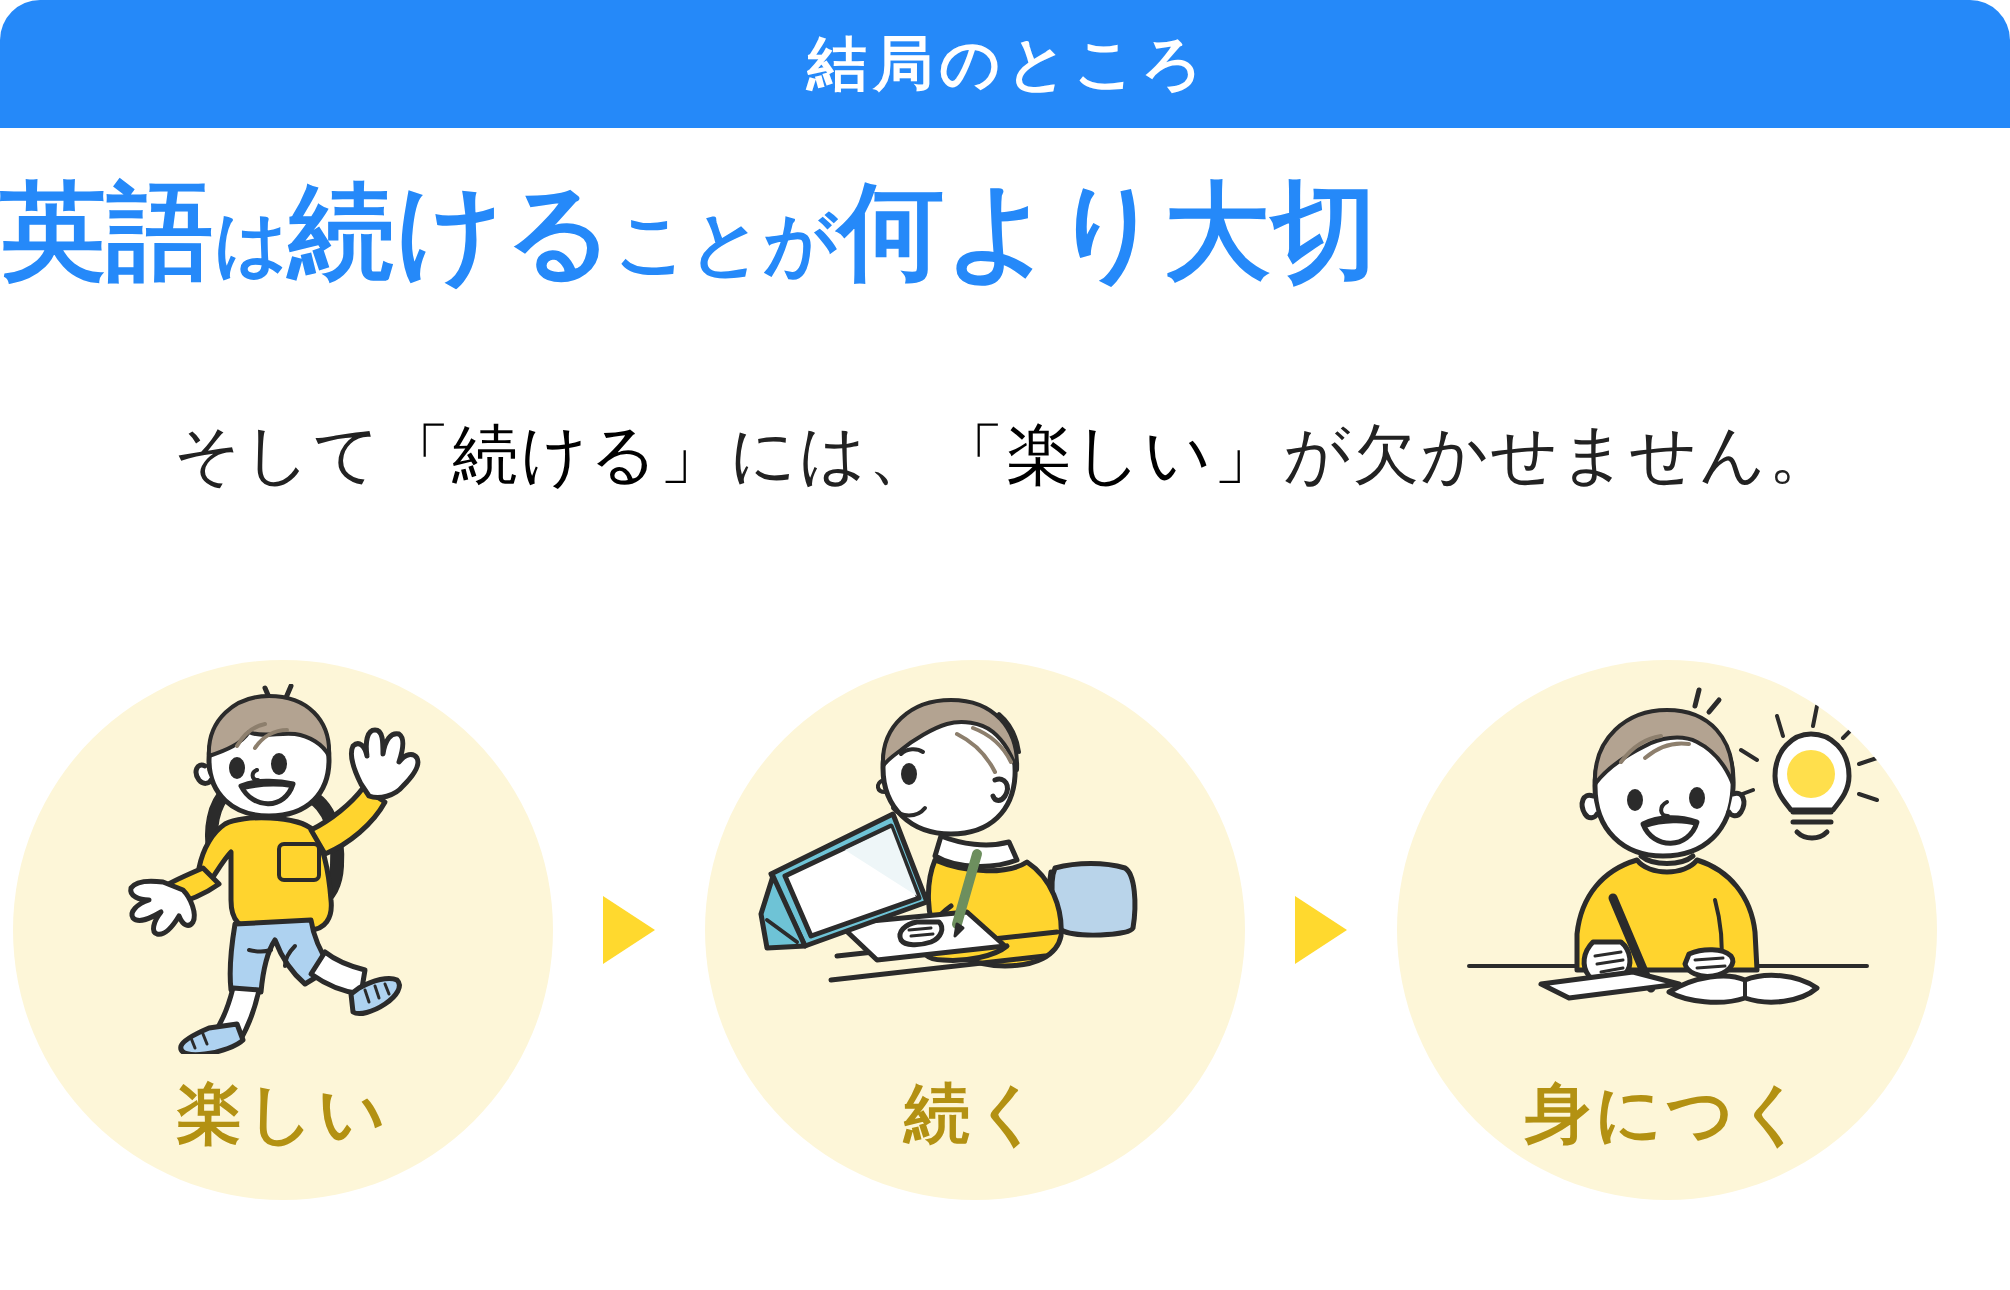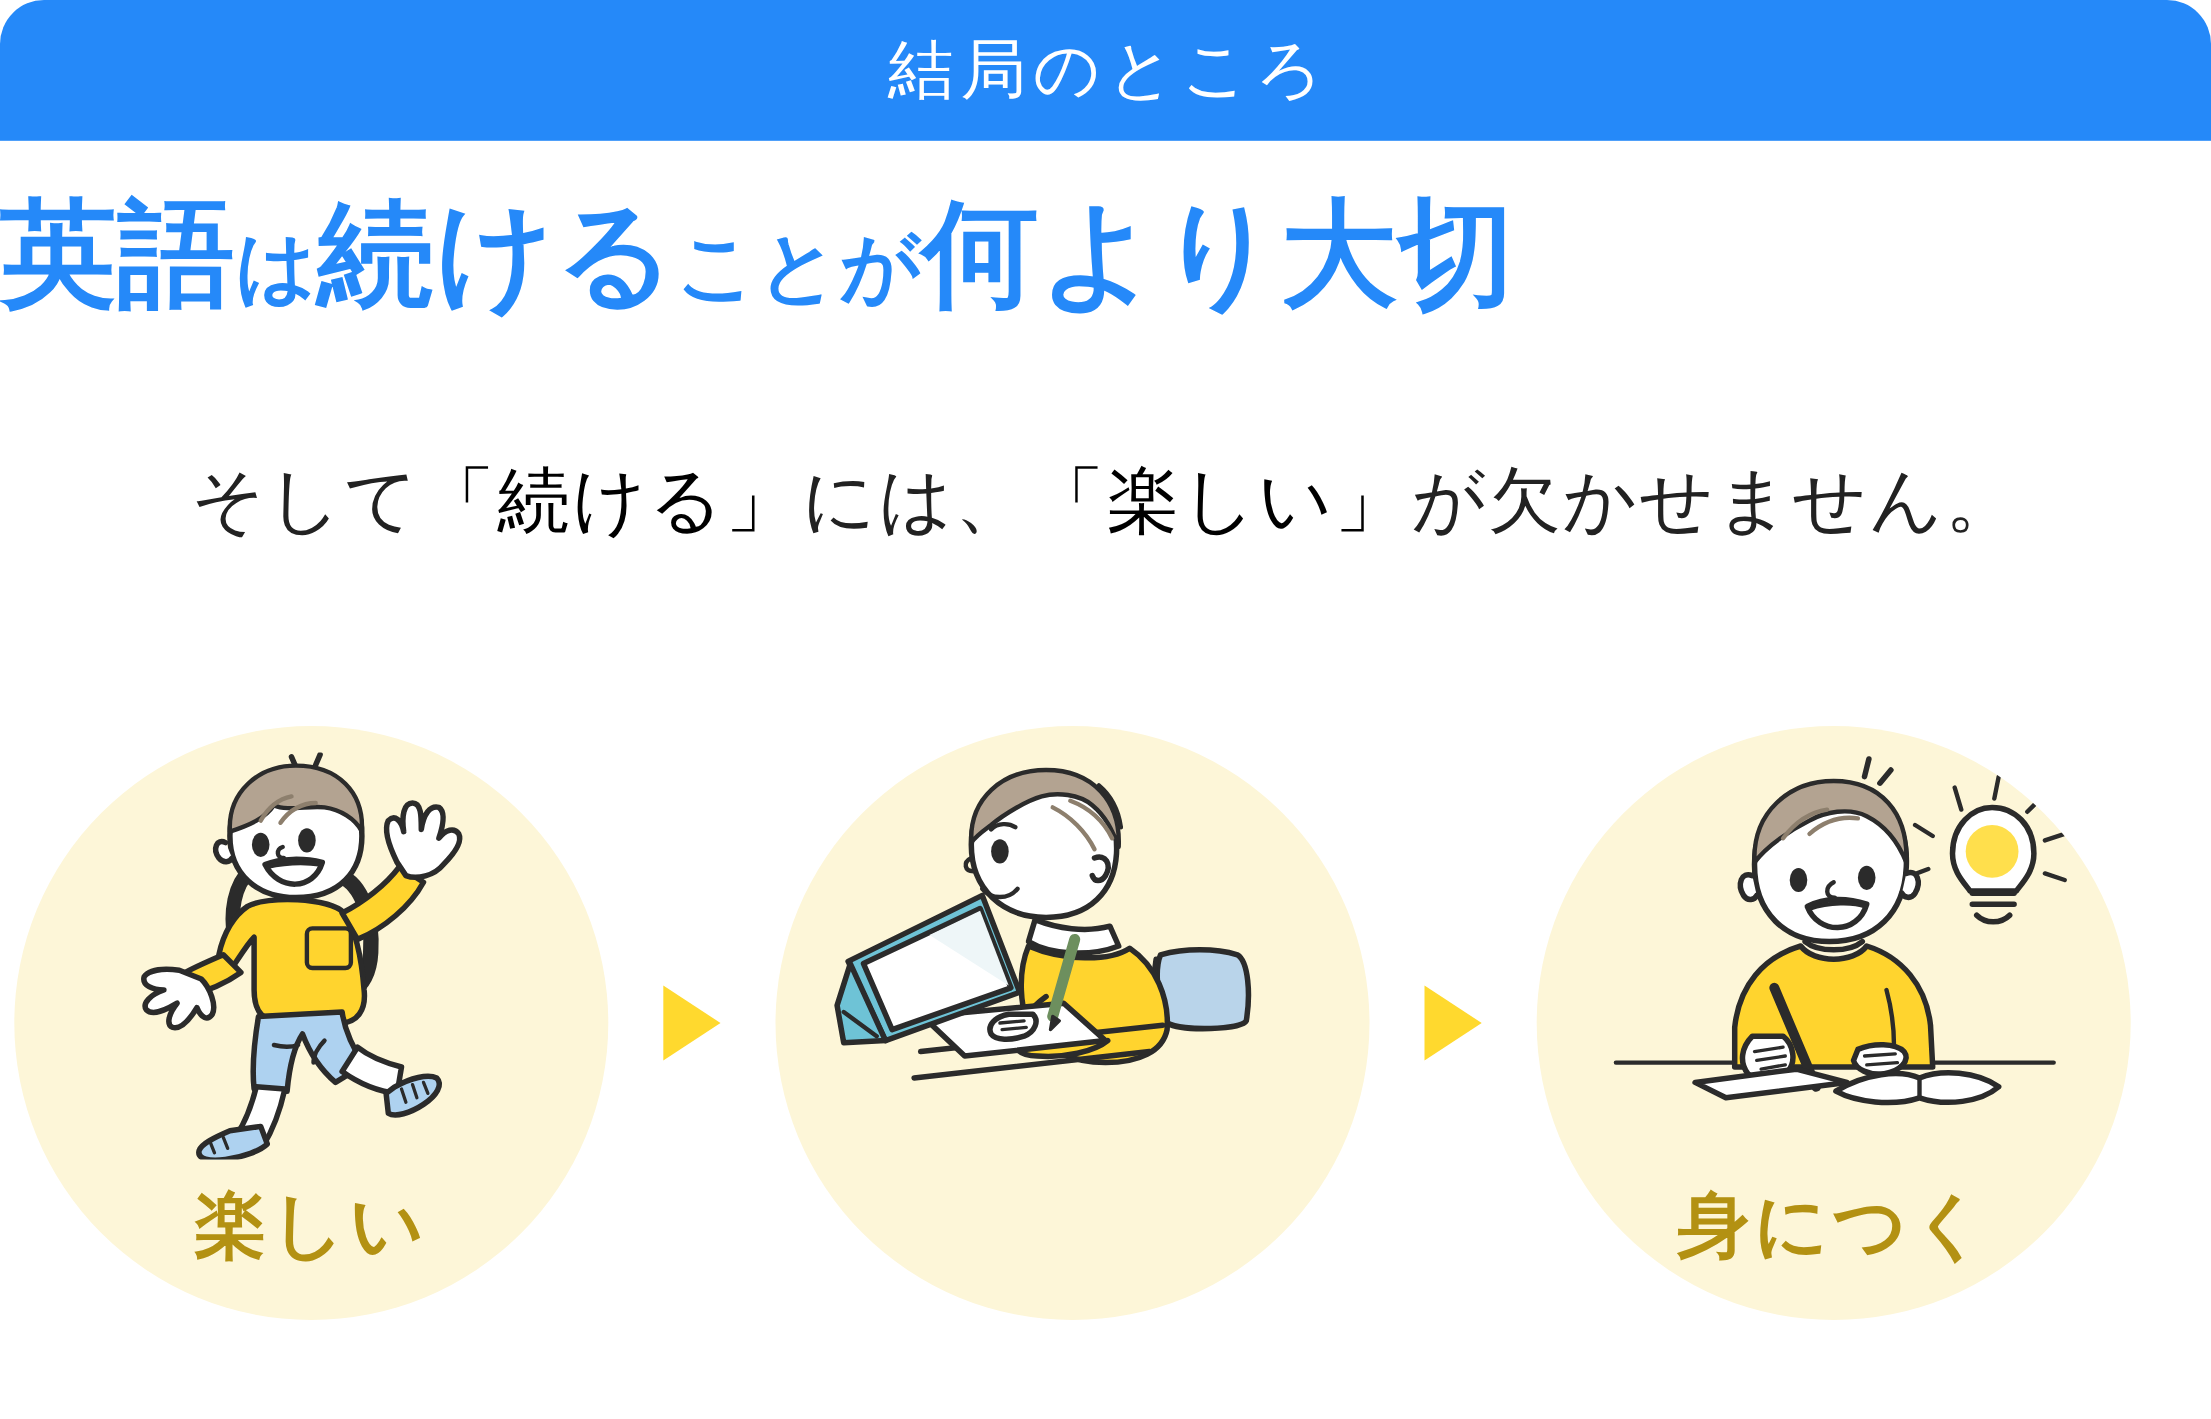--- a/index.html
+++ b/index.html
@@ -20,21 +20,21 @@
   
   .header{
     position:absolute; left:0; top:0;
     width:2010px; height:128px;
     background:#2589f9;
     display:flex; align-items:center; justify-content:center;
   }
   .header-title{
     color:#ffffff;
     font-size:60px;
-    font-weight:normal;
+    font-weight:bold;
     letter-spacing:.10em;
     line-height:1;
     text-indent:.10em;
     text-align:right;
   }
 
   
   .headline{
     position:absolute; left:0; top:178px;
     width:2010px;
@@ -255,20 +255,21 @@
           <path d="M252 240 L250 252 L258 244 Z" fill="#2b2b2b" stroke="#2b2b2b" stroke-width="3"></path>
 
           <path d="M66 190 L188 130 L222 218 L100 262 Z" fill="#6ec3d6" stroke="#2b2b2b" stroke-width="5"></path>
           <path d="M80 192 L186 142 L214 214 L106 252 Z" fill="#ffffff" stroke="#2b2b2b" stroke-width="5"></path>
           <path d="M140 166 L186 144 L212 212 Z" fill="#eef6f8" stroke="none"></path>
 
           <path d="M56 230 L68 192 L100 262 L62 264 Z" fill="#6ec3d6" stroke="#2b2b2b" stroke-width="5"></path>
           <path d="M62 236 L92 258" stroke-width="4"></path>
         </g>
       </svg>
+      <div class="circle-label">続く</div>
     </div>
 
     <div class="arrow"></div>
 
     <div class="circle">
       <svg class="circle-art" viewBox="0 0 540 370">
         <g fill="none" stroke="#2b2b2b" stroke-width="5" stroke-linecap="round" stroke-linejoin="round">
 
           <path d="M298 22 L302 6"></path>
           <path d="M312 28 L322 16"></path>

